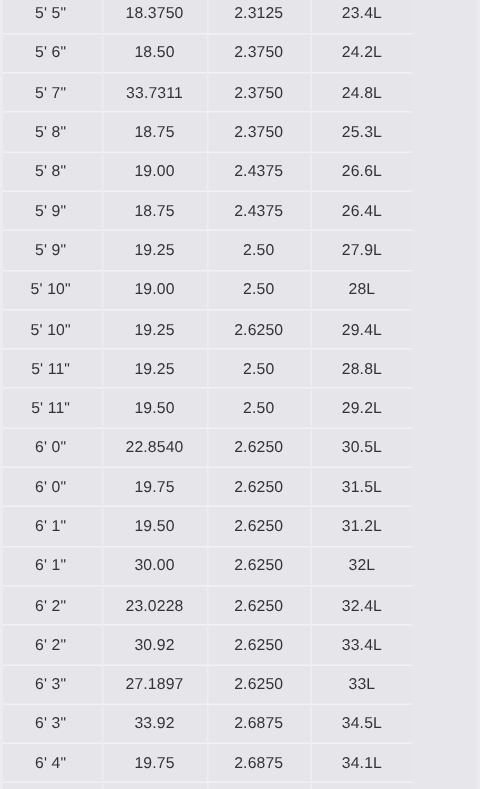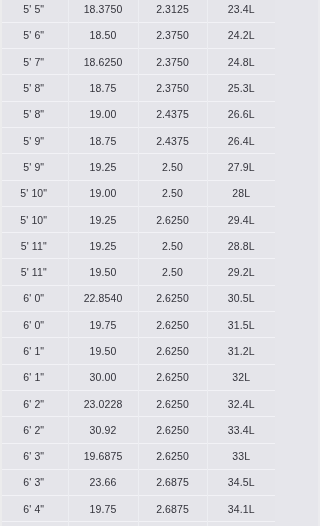--- a/index.html
+++ b/index.html
@@ -84,21 +84,21 @@
         <td>23.4L</td>
       </tr>
       <tr>
         <td>5' 6"</td>
         <td>18.50</td>
         <td>2.3750</td>
         <td>24.2L</td>
       </tr>
       <tr>
         <td>5' 7"</td>
-        <td>18.6250</td>
+        <td>33.7311</td>
         <td>2.3750</td>
         <td>24.8L</td>
       </tr>
       <tr>
         <td>5' 8"</td>
         <td>18.75</td>
         <td>2.3750</td>
         <td>25.3L</td>
       </tr>
       <tr>
@@ -174,27 +174,27 @@
         <td>32.4L</td>
       </tr>
       <tr>
         <td>6' 2"</td>
         <td>30.92</td>
         <td>2.6250</td>
         <td>33.4L</td>
       </tr>
       <tr>
         <td>6' 3"</td>
-        <td>19.6875</td>
+        <td>27.1897</td>
         <td>2.6250</td>
         <td>33L</td>
       </tr>
       <tr>
         <td>6' 3"</td>
-        <td>23.66</td>
+        <td>33.92</td>
         <td>2.6875</td>
         <td>34.5L</td>
       </tr>
       <tr>
         <td>6' 4"</td>
         <td>19.75</td>
         <td>2.6875</td>
         <td>34.1L</td>
       </tr>
       <tr>

